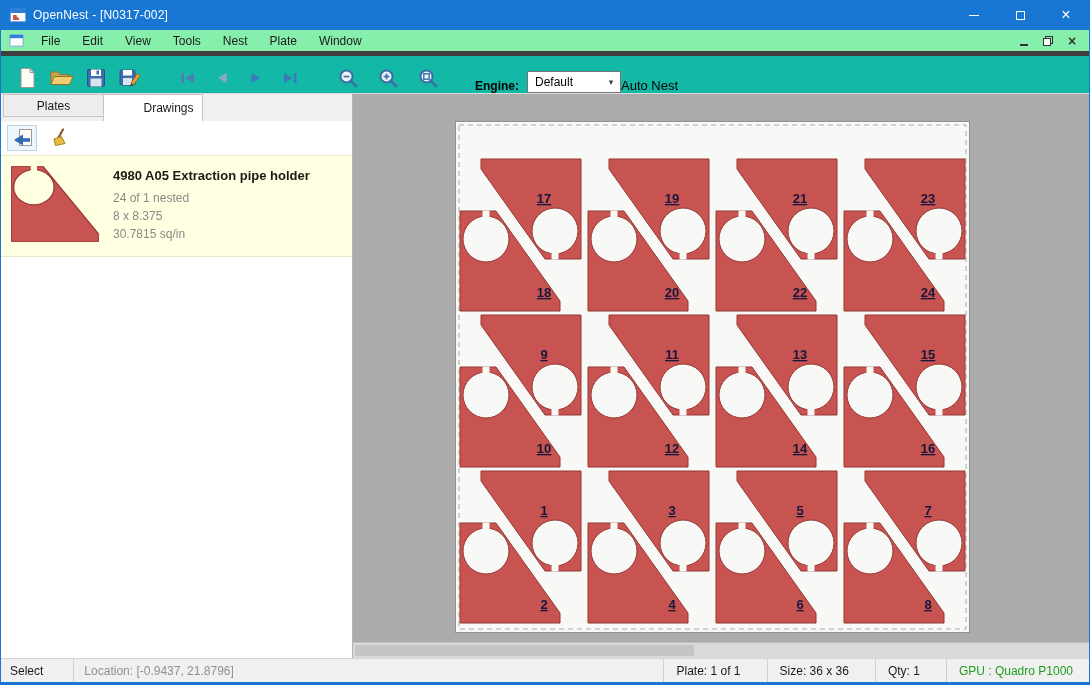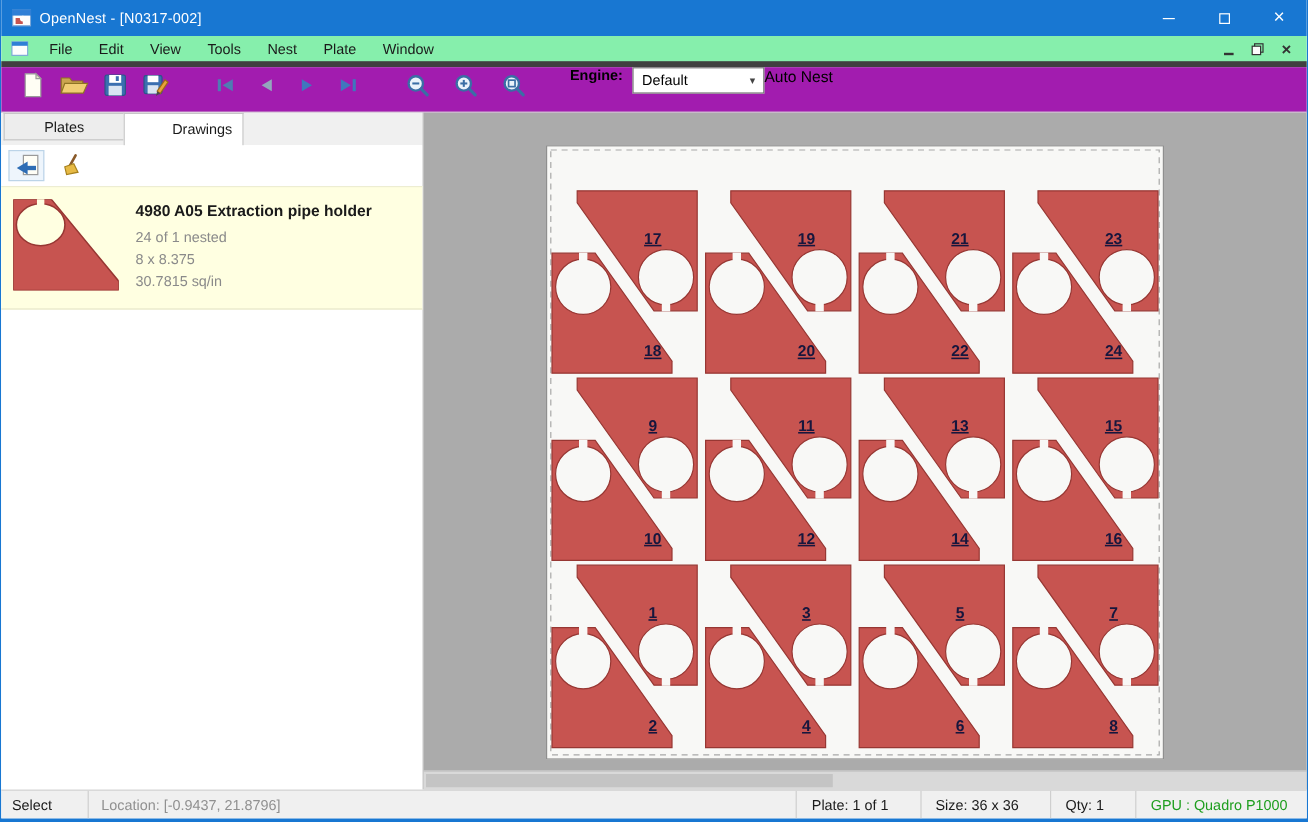--- a/index.html
+++ b/index.html
@@ -24,26 +24,26 @@
   .menubar { height: 26px; display: flex; align-items: center; background: #86efac;
              border-bottom: 5px solid #404040; font-size: 12px; color: #1a1a1a; flex: 0 0 auto; }
   .menubar .mdiicon { margin: 0 6px 0 8px; display: flex; }
   .menu-item { padding: 0 11px; height: 26px; line-height: 26px; }
   .menubar .spacer { flex: 1; }
   .mdi-ctl { width: 22px; height: 20px; display: flex; align-items: center; justify-content: center; margin-right: 2px; color:#333; }
   .mdi-min-glyph { width: 8px; height: 2px; background: #333; margin-top: 8px; }
   .mdi-close-glyph { font-size: 14px; color: #333; font-weight: bold; }
 
   
-  .toolbar { height: 38px; display: flex; align-items: flex-start; background: #a21caf;
+  .toolbar { height: 38px; display: flex; align-items: flex-end; background: #14b8a6;
              border-bottom: 1px solid #dadada; padding-left: 10px; flex: 0 0 auto; }
   .tbtn { width: 34px; height: 30px; display: flex; align-items: center; justify-content: center; }
   .grp { margin-left: 24px; display: flex; align-items: center; }
   .engine-label { font-weight: bold; font-size: 12px; margin-left: 30px; }
-  .combo { width: 110px; height: 22px; border: 1px solid #767676; background: #fff;
+  .combo { width: 94px; height: 22px; border: 1px solid #767676; background: #fff;
            display: flex; align-items: center; font-size: 12px; padding-left: 7px; margin-left: 8px; }
   .combo .arrow { margin-left: auto; width: 18px; text-align: center; color: #444; font-size: 9px; }
   .autonest { font-size: 13px; }
 
   
   .content { flex: 1; display: flex; min-height: 0; }
 
   .left-panel { width: 352px; flex: 0 0 352px; display: flex; flex-direction: column;
                 background: #fff; border-right: 1px solid #b3b3b3; }
   .tabstrip { height: 27px; background: #f0f0f0; display: flex; align-items: flex-start; padding-left: 2px; flex: 0 0 auto; }

